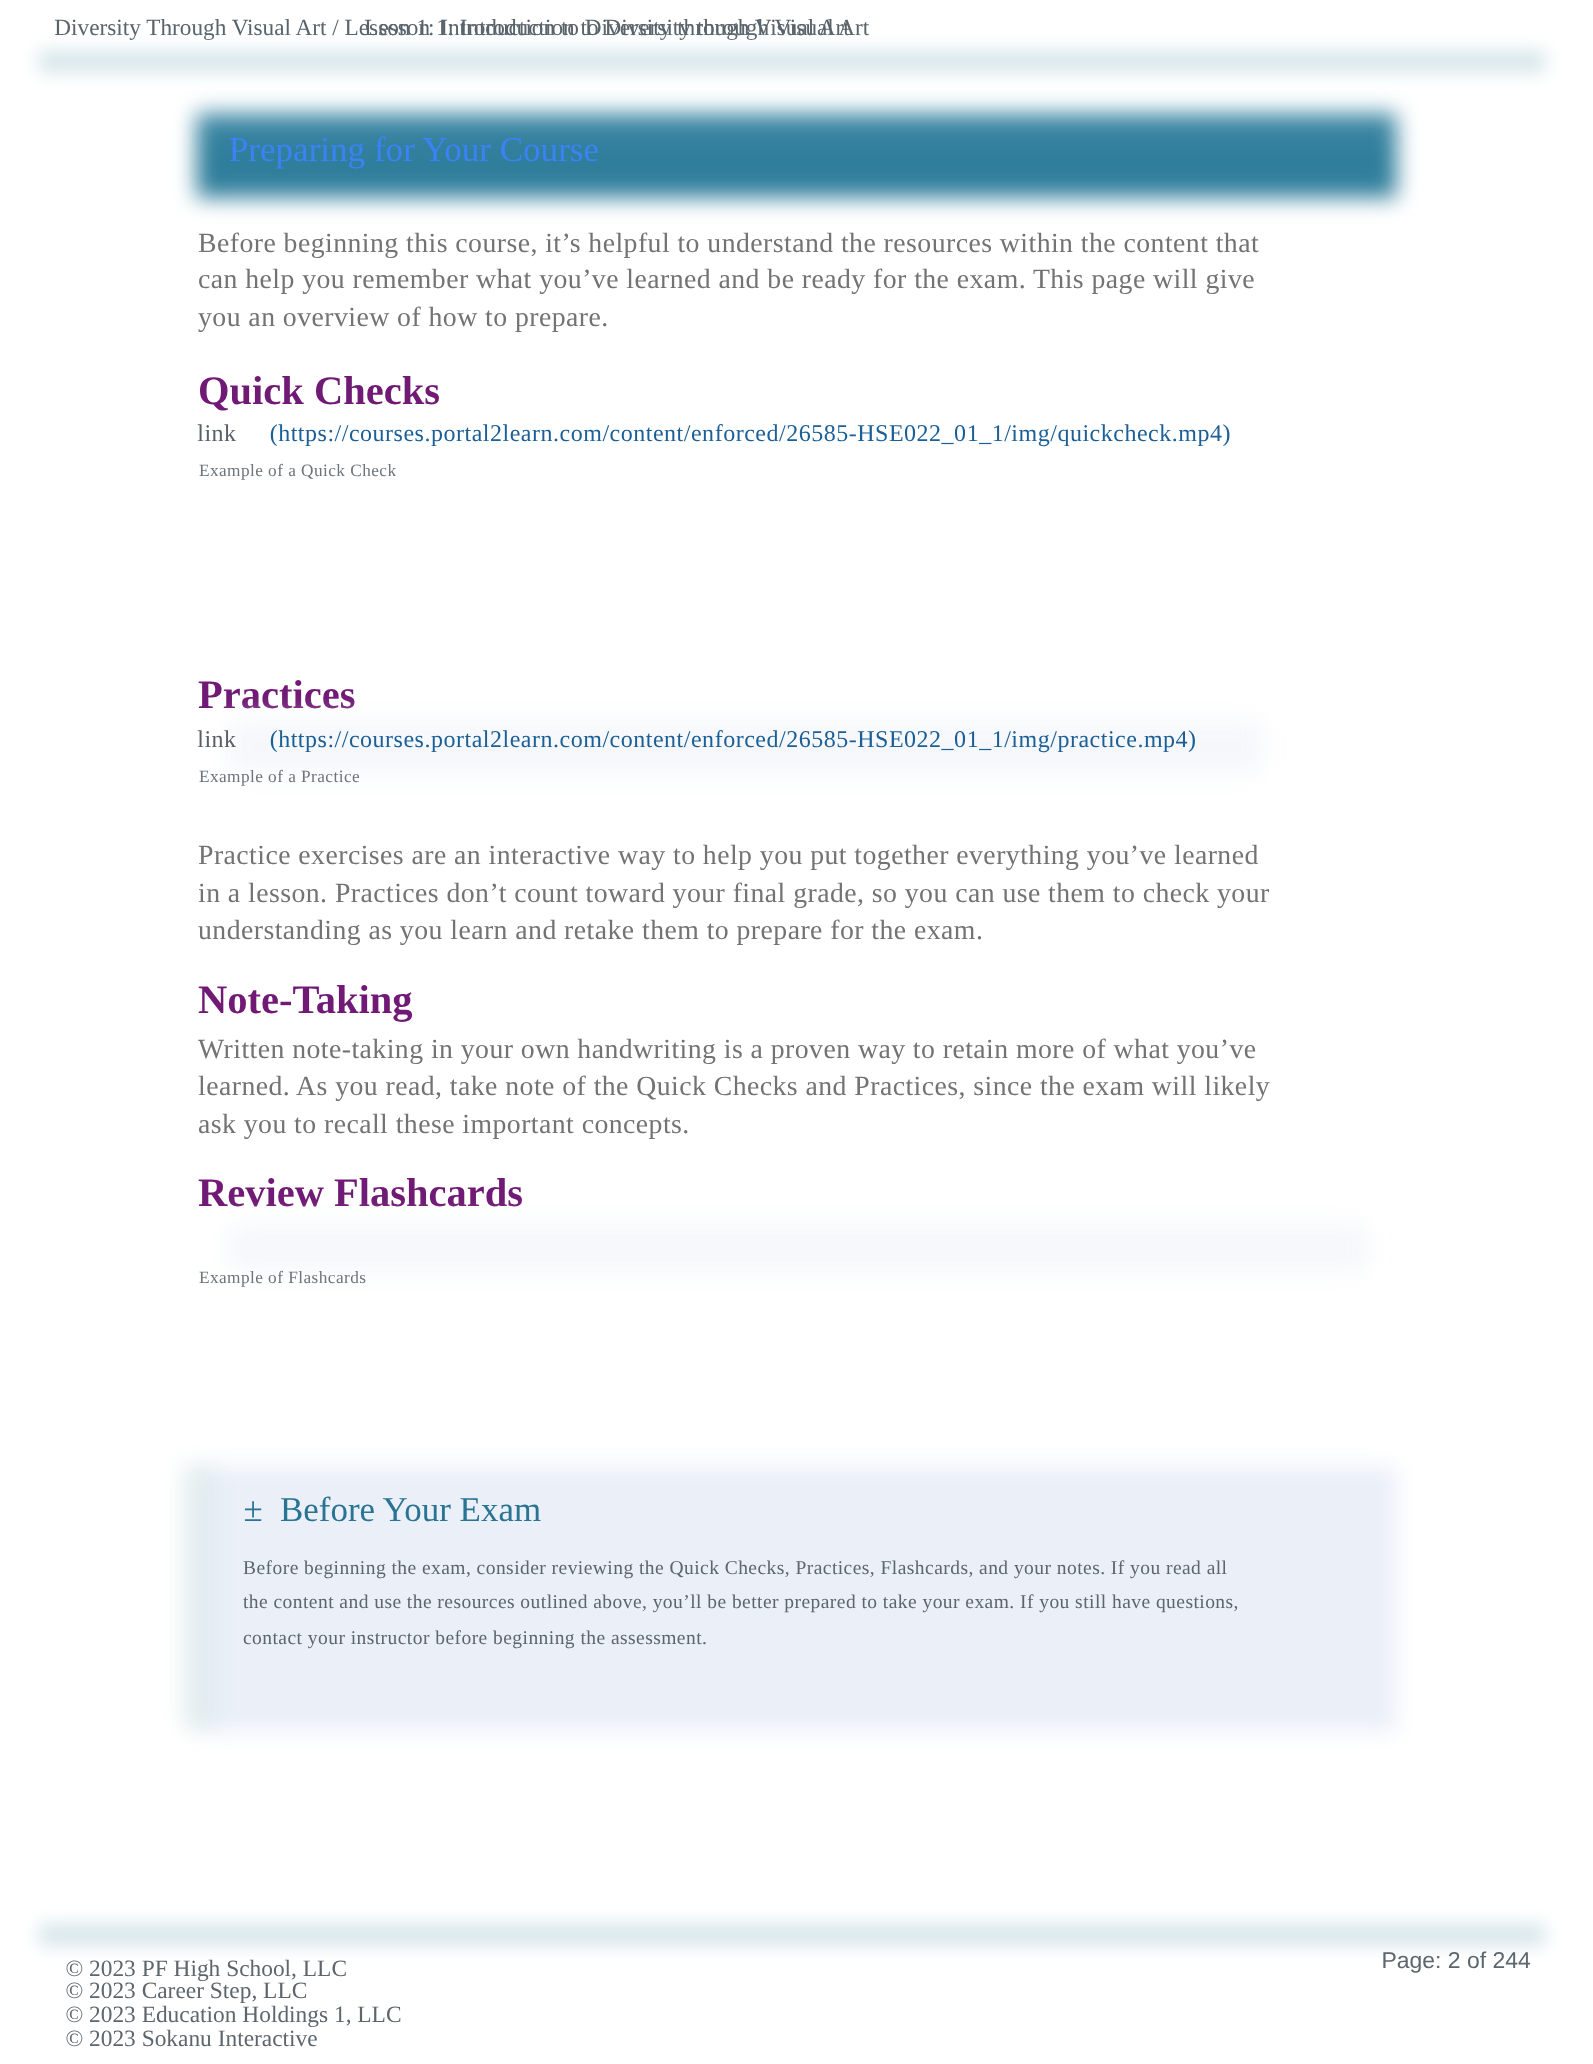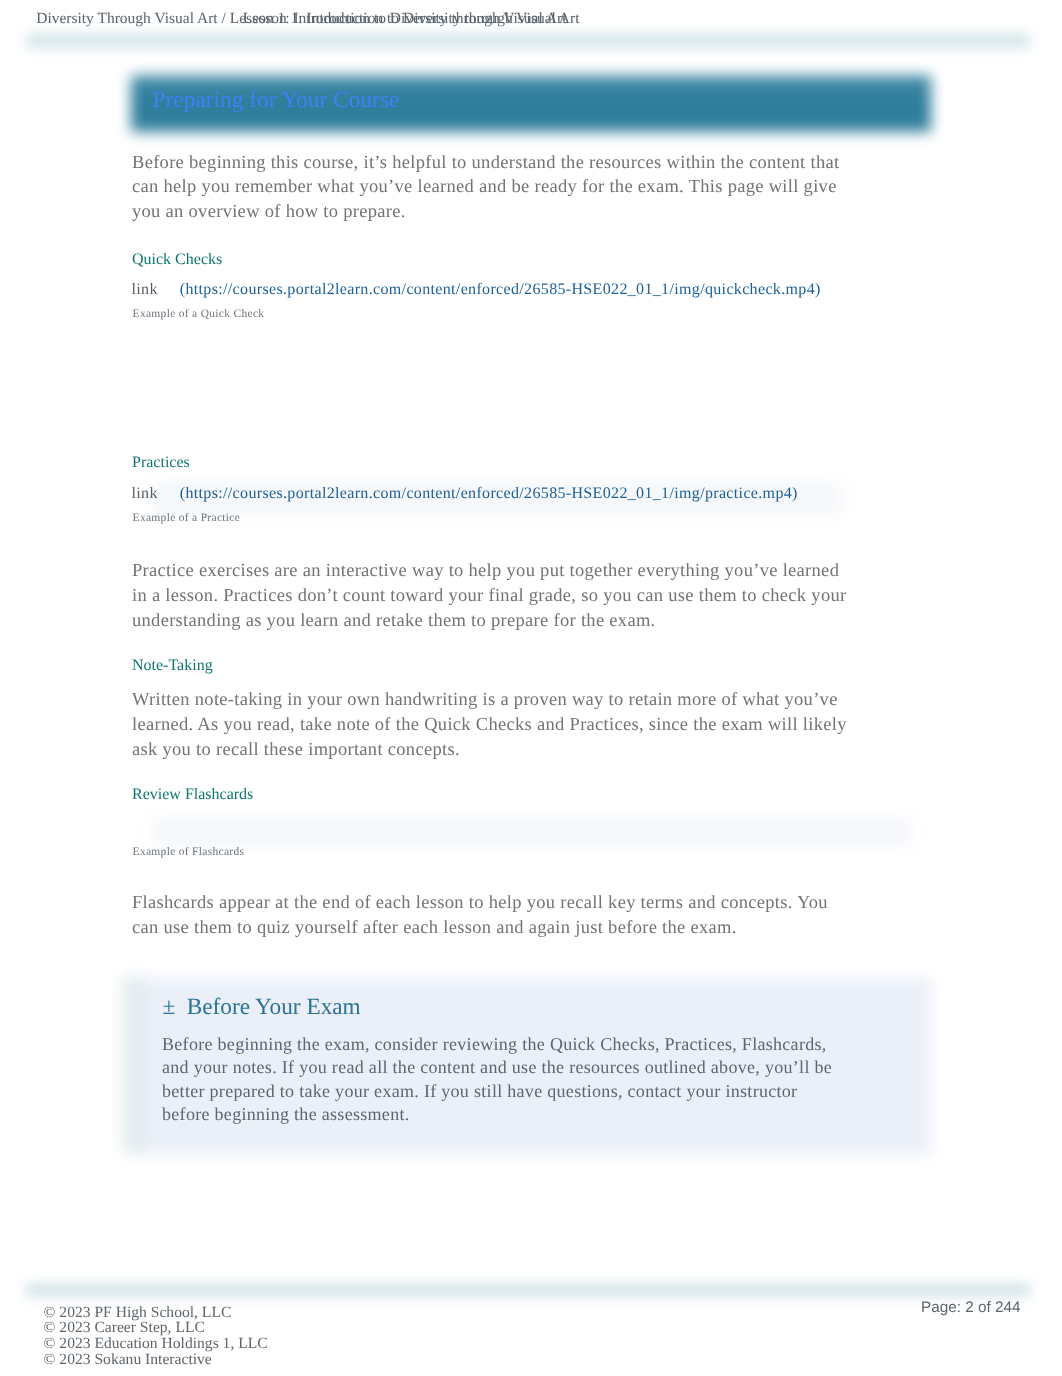--- a/index.html
+++ b/index.html
@@ -21,41 +21,41 @@
   
   .banner{position:absolute;left:131px;top:74.5px;width:800px;height:57.5px;
           background:linear-gradient(180deg,#5598b0 0%,#3a84a2 18%,#2f7e9b 45%,#2f7e9b 78%,#39849f 100%);
           filter:blur(7px);}
   .banner-title{position:absolute;left:152.5px;top:86.6px;font-size:23.4px;color:#3b82f6;
           white-space:nowrap;letter-spacing:0;}
 
   
   .para{position:absolute;left:132px;width:718px;font-size:18.5px;line-height:24.8px;color:#737373;
         letter-spacing:.3px;text-align:left;margin:0;}
-  .h2{position:absolute;font-size:16px;line-height:24px;color:#0f766e;letter-spacing:0;
-      white-space:nowrap;margin:0;font-weight:400;}
+  .h2{position:absolute;font-size:27px;line-height:24px;color:#701a75;letter-spacing:0;
+      white-space:nowrap;margin:0;font-weight:700;}
   .linkrow{position:absolute;font-size:16px;line-height:18px;letter-spacing:.34px;
       white-space:nowrap;color:#585f66;}
   .linkrow .u{color:#1b5f96;text-decoration:none;padding-left:22px;}
   .caption{position:absolute;font-size:11.5px;line-height:13px;letter-spacing:.3px;
       white-space:nowrap;color:#6d747a;}
 
   
   .glow{position:absolute;background:#f5f7fa;filter:blur(8px);border-radius:3px;}
 
   
   .callout{position:absolute;left:131px;top:977.5px;width:800px;height:176px;background:#eaeff8;
            filter:blur(7.5px);}
   .callout-edge{position:absolute;left:121px;top:977px;width:21px;height:176px;
            background:#cfe2e0;filter:blur(7px);opacity:.45;}
   .callout-sign{position:absolute;left:162.4px;top:993.6px;font-size:23.3px;line-height:26px;
            color:#2a7493;}
   .callout-title{position:absolute;left:186.7px;top:993.6px;font-size:23.3px;line-height:26px;
            color:#2a7493;white-space:nowrap;}
-  .callout-body{position:absolute;left:162px;top:1032.5px;width:672px;font-size:18px;
+  .callout-body{position:absolute;left:162px;top:1032.5px;width:672px;font-size:13px;
            line-height:23.5px;letter-spacing:.3px;color:#5e666d;}
 
   
   .copyright{position:absolute;left:43.6px;top:1304.6px;font-size:15.6px;line-height:15.8px;
            color:#5e666d;letter-spacing:0;}
   .pageno{position:absolute;left:921px;top:1299.2px;font-family:"Liberation Sans",sans-serif;
            font-size:15.3px;line-height:17px;color:#5e666d;white-space:nowrap;}
 </style>
 </head>
 <body>
@@ -81,21 +81,20 @@
   <div class="linkrow" style="left:131.5px;top:484.5px"><span>link</span><span class="u">(https://courses.portal2learn.com/content/enforced/26585-HSE022_01_1/img/practice.mp4)</span></div>
   <div class="caption" style="left:132.6px;top:511.8px">Example of a Practice</div>
   <div class="para" style="top:559.1px">Practice exercises are an interactive way to help you put together everything you’ve learned in a lesson. Practices don’t count toward your final grade, so you can use them to check your understanding as you learn and retake them to prepare for the exam.</div>
 
   <div class="h2" style="left:132px;top:653.9px">Note-Taking</div>
   <div class="para" style="top:688.2px">Written note-taking in your own handwriting is a proven way to retain more of what you’ve learned. As you read, take note of the Quick Checks and Practices, since the exam will likely ask you to recall these important concepts.</div>
 
   <div class="h2" style="left:132px;top:783.2px">Review Flashcards</div>
   <div class="glow" style="left:152px;top:817px;width:760px;height:30px"></div>
   <div class="caption" style="left:132.6px;top:845.5px">Example of Flashcards</div>
-  <div class="para" style="top:890.9px">Flashcards appear at the end of each lesson to help you recall key terms and concepts. You can use them to quiz yourself after each lesson and again just before the exam.</div>
 
   <div class="callout"></div>
   <div class="callout-edge"></div>
   <div class="callout-sign">±</div>
   <div class="callout-title">Before Your Exam</div>
   <div class="callout-body">Before beginning the exam, consider reviewing the Quick Checks, Practices, Flashcards, and your notes. If you read all the content and use the resources outlined above, you’ll be better prepared to take your exam. If you still have questions, contact your instructor before beginning the assessment.</div>
 
   <div class="softrule" id="rule-bottom"></div>
 
   <div class="copyright">

